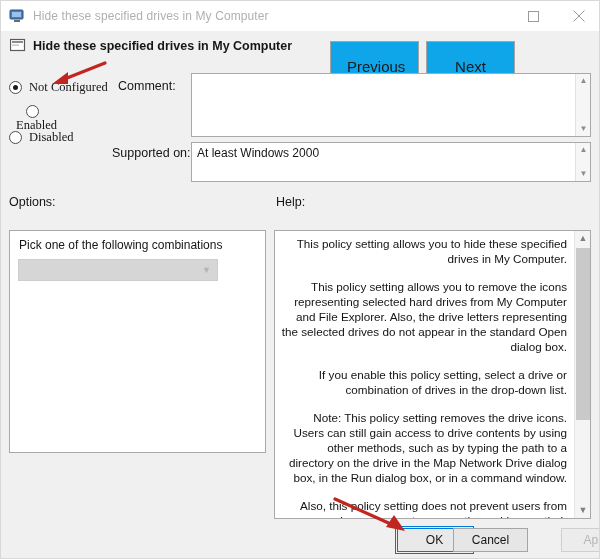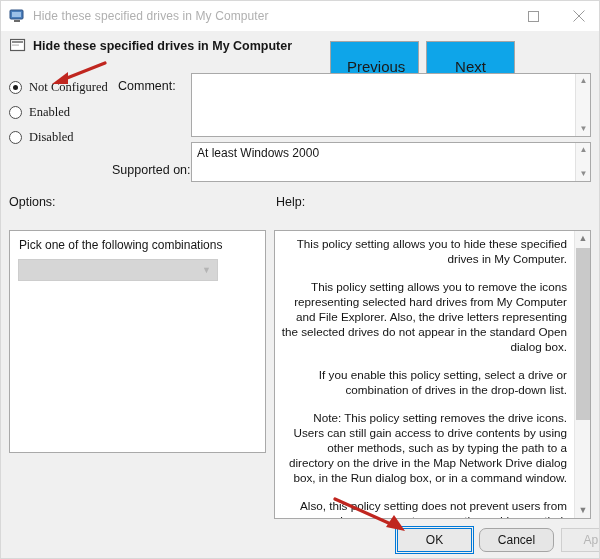--- a/index.html
+++ b/index.html
@@ -98,21 +98,21 @@
 
   
   .radio-row {
     position: absolute;
     display: flex;
     align-items: center;
     cursor: default;
     font-family: Liberation Serif, serif;
   }
   #radio-not-configured { left: 8px; top: 79px; }
-  #radio-enabled        { left: 8px; top: 104px; }
+  #radio-enabled        { left: 8px; top: 104px; flex-direction: column; }
   #radio-disabled       { left: 8px; top: 129px; }
   .radio-mark {
     width: 13px; height: 13px;
     border-radius: 50%;
     border: 1px solid #4d4d4d;
     background: #ffffff;
     box-sizing: border-box;
     position: relative;
     flex: 0 0 auto;
   }
@@ -132,21 +132,21 @@
   }
 
   
   .field-label {
     position: absolute;
     font-size: 12.5px;
     color: #151515;
     white-space: nowrap;
   }
   #label-comment { left: 117px; top: 78px; }
-  #label-supported-on { left: 111px; top: 145px; margin-top: 17px; }
+  #label-supported-on { left: 111px; top: 145px; }
 
   .textbox {
     position: absolute;
     background: #ffffff;
     border: 1px solid #a9a9a9;
     box-sizing: border-box;
     display: flex;
   }
   #comment-box { left: 190px; top: 72px; width: 400px; height: 64px; }
   #supported-box { left: 190px; top: 141px; width: 400px; height: 40px; }
@@ -290,21 +290,21 @@
     padding: 0;
     cursor: default;
   }
   #btn-ok {
     left: 396px; top: 527px;
     border: 1px solid #0078d7;
     outline: 1px solid #0078d7;
     outline-offset: 1px;
     background: #e9e9e9;
   }
-  #btn-cancel { left: 478px; top: 527px; border-radius: 7px; }
+  #btn-cancel { left: 452px; top: 527px; }
   #btn-apply {
     left: 560px; top: 527px;
     color: #b6b6b6;
     background: #ececec;
     border: 1px solid #cfcfcf;
   }
 
   
   .annotation {
     position: absolute;

